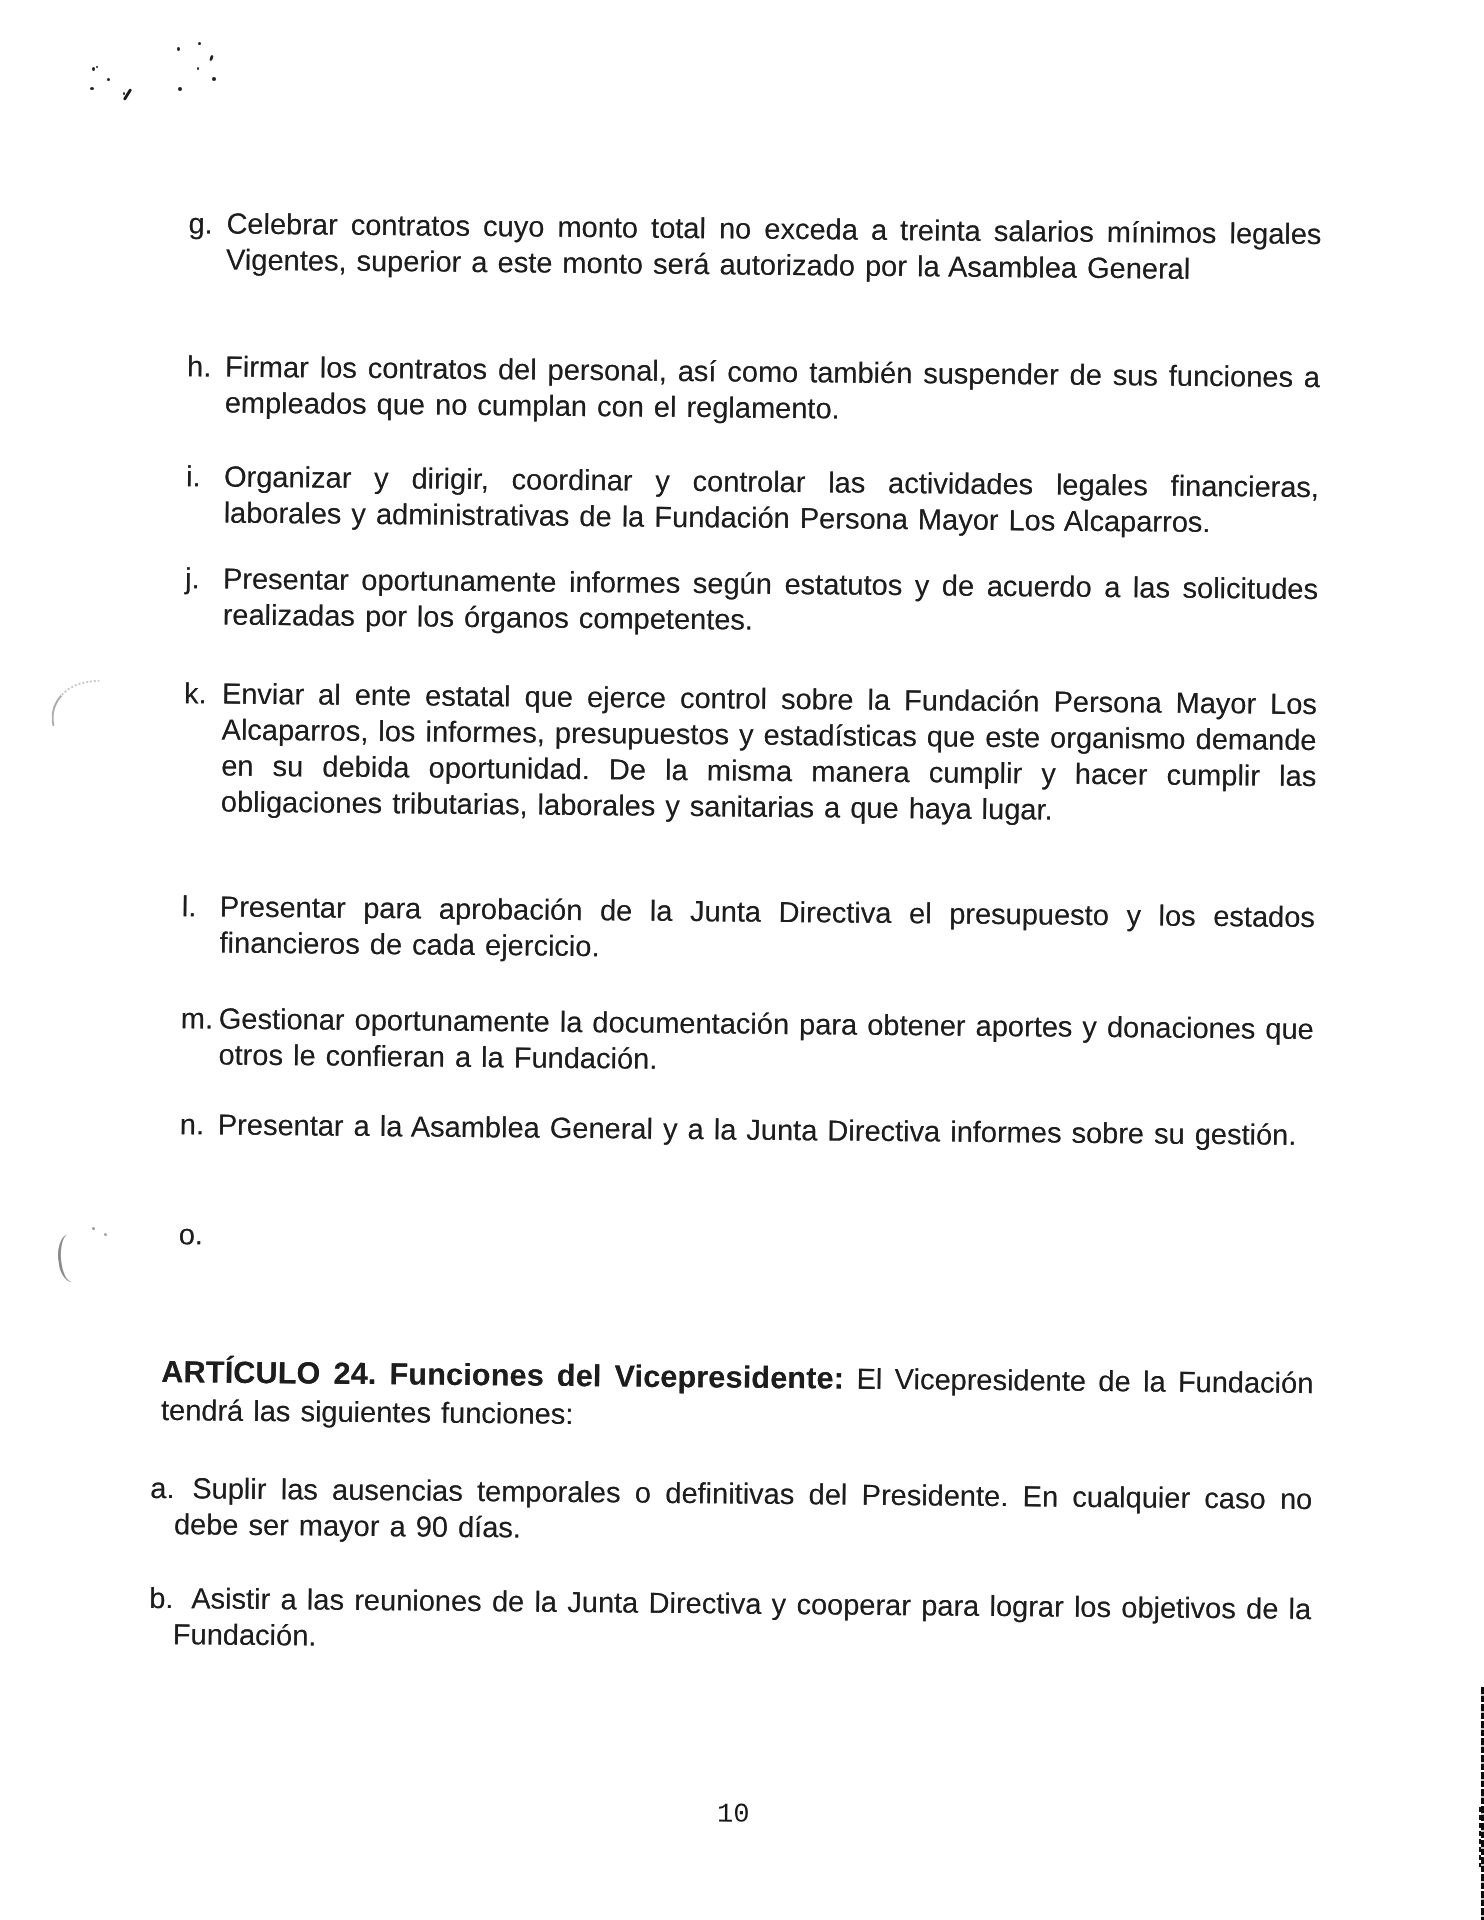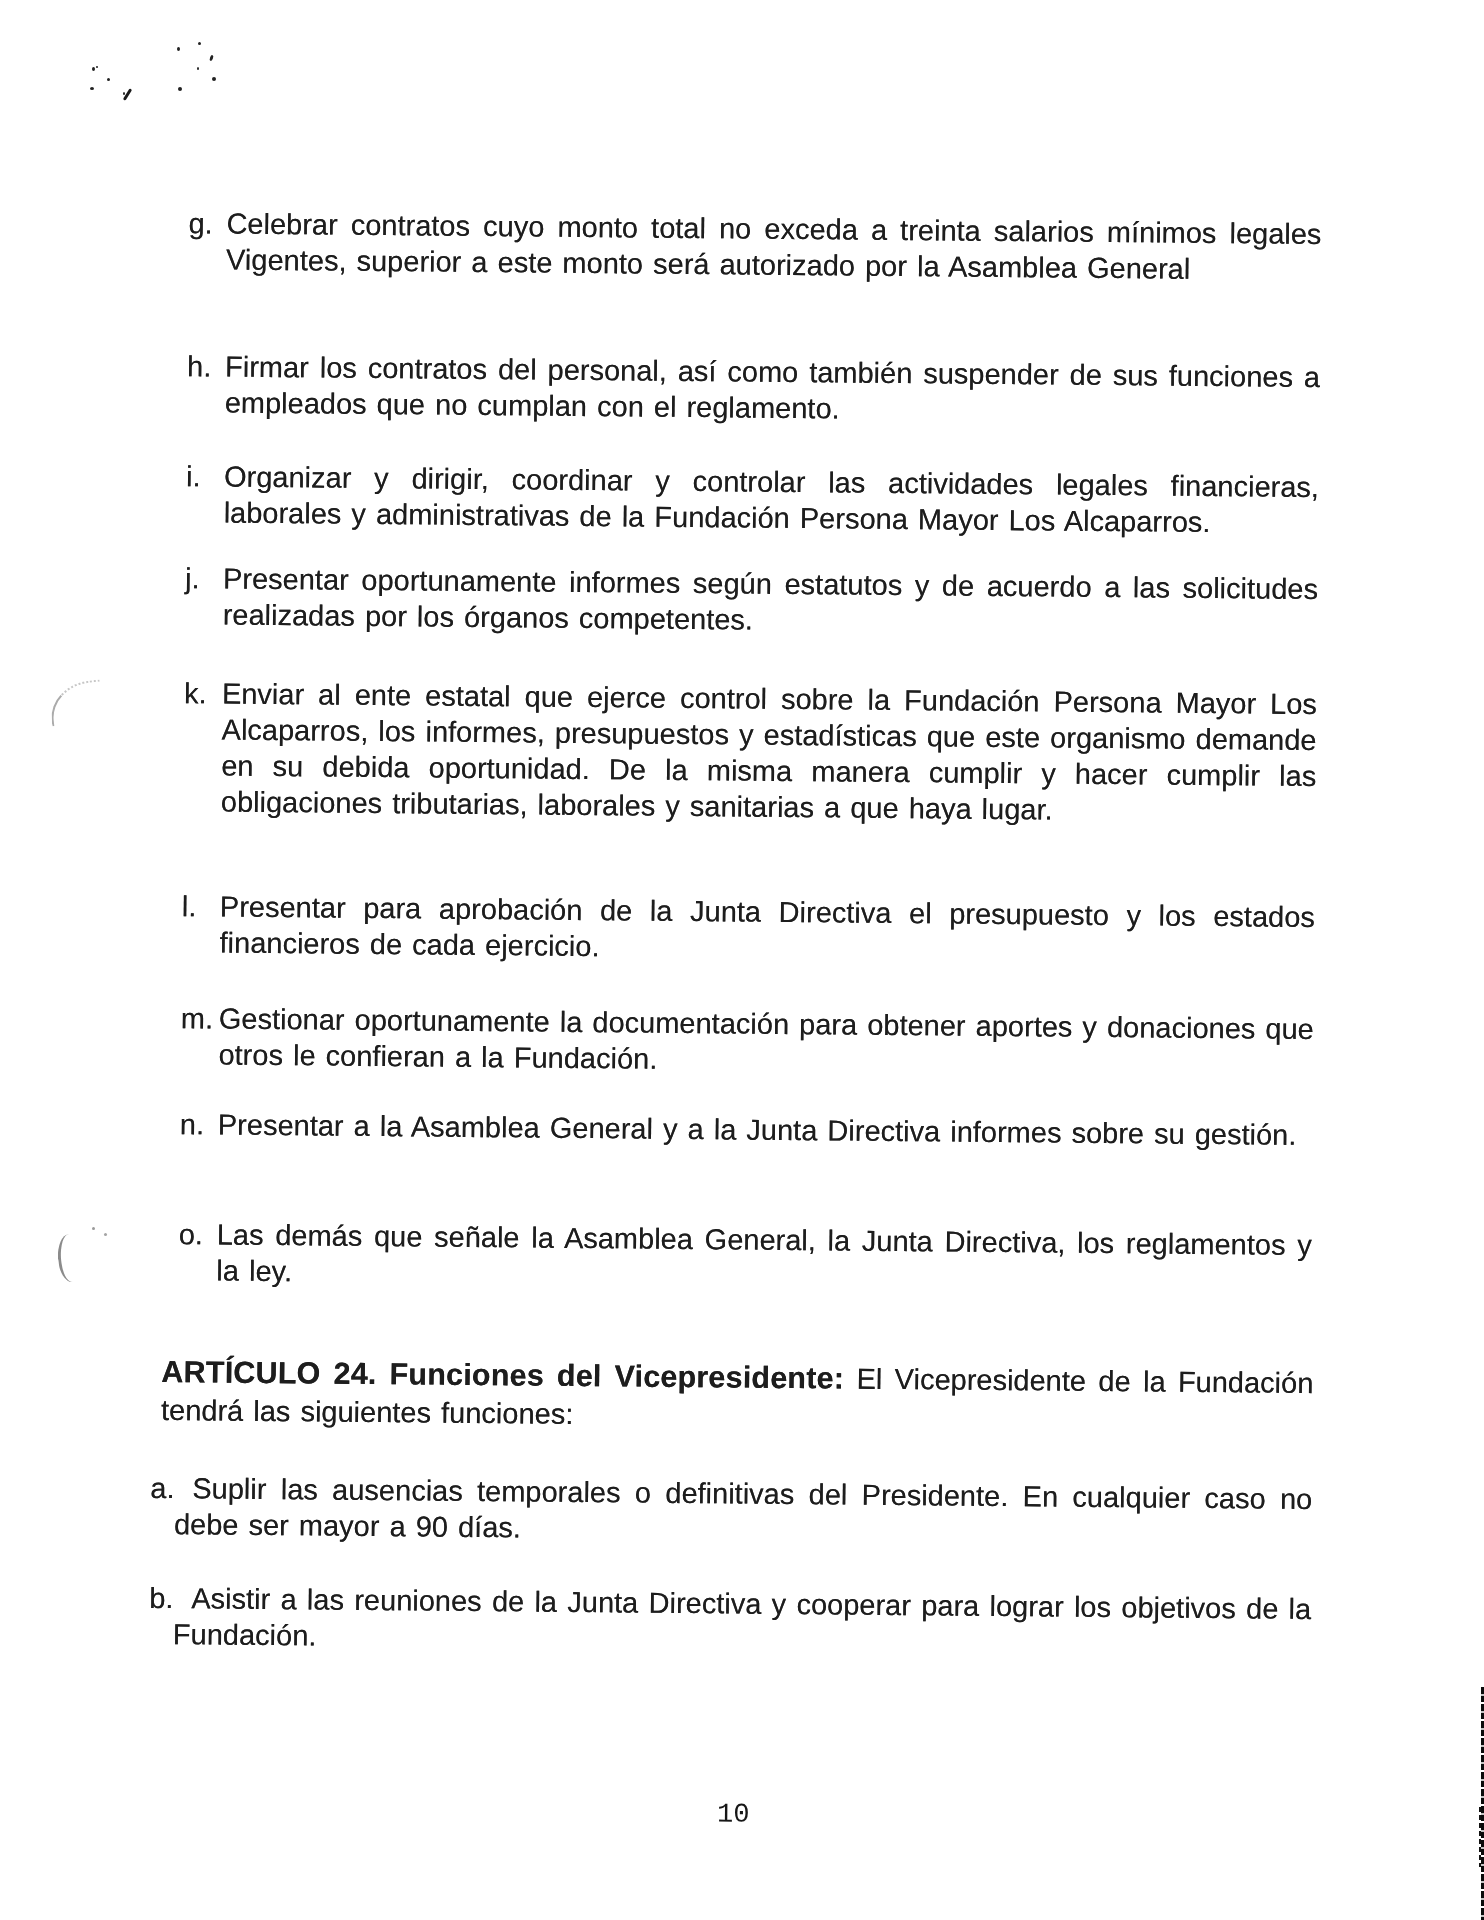--- a/index.html
+++ b/index.html
@@ -104,21 +104,21 @@
     <p class="item b-j"><span class="marker">j.</span><span>Presentar oportunamente informes según estatutos y de acuerdo a las solicitudes realizadas por los órganos competentes.</span></p>
 
     <p class="item b-k"><span class="marker">k.</span><span>Enviar al ente estatal que ejerce control sobre la Fundación Persona Mayor Los Alcaparros, los informes, presupuestos y estadísticas que este organismo demande en su debida oportunidad. De la misma manera cumplir y hacer cumplir las obligaciones tributarias, laborales y sanitarias a que haya lugar.</span></p>
 
     <p class="item b-l"><span class="marker">l.</span><span>Presentar para aprobación de la Junta Directiva el presupuesto y los estados financieros de cada ejercicio.</span></p>
 
     <p class="item b-m"><span class="marker">m.</span><span>Gestionar oportunamente la documentación para obtener aportes y donaciones que otros le confieran a la Fundación.</span></p>
 
     <p class="item b-n"><span class="marker">n.</span><span>Presentar a la Asamblea General y a la Junta Directiva informes sobre su gestión.</span></p>
 
-    <p class="item b-o"><span class="marker">o.</span><span>Las demás que señale la Asamblea General, la Junta Directiva, los reglamentos y la ley.</span></p>
+    <p class="item b-o"><span class="marker">o.</span></p>
 
     <p class="heading"><b>ARTÍCULO 24. Funciones del Vicepresidente:</b><span> El Vicepresidente de la Fundación tendrá las siguientes funciones:</span></p>
 
     <p class="item item-ab b-a"><span class="marker">a.</span><span>Suplir las ausencias temporales o definitivas del Presidente. En cualquier caso no debe ser mayor a 90 días.</span></p>
 
     <p class="item item-ab b-b"><span class="marker">b.</span><span>Asistir a las reuniones de la Junta Directiva y cooperar para lograr los objetivos de la Fundación.</span></p>
 
     <div class="page-num">10</div>
 
   </div>

